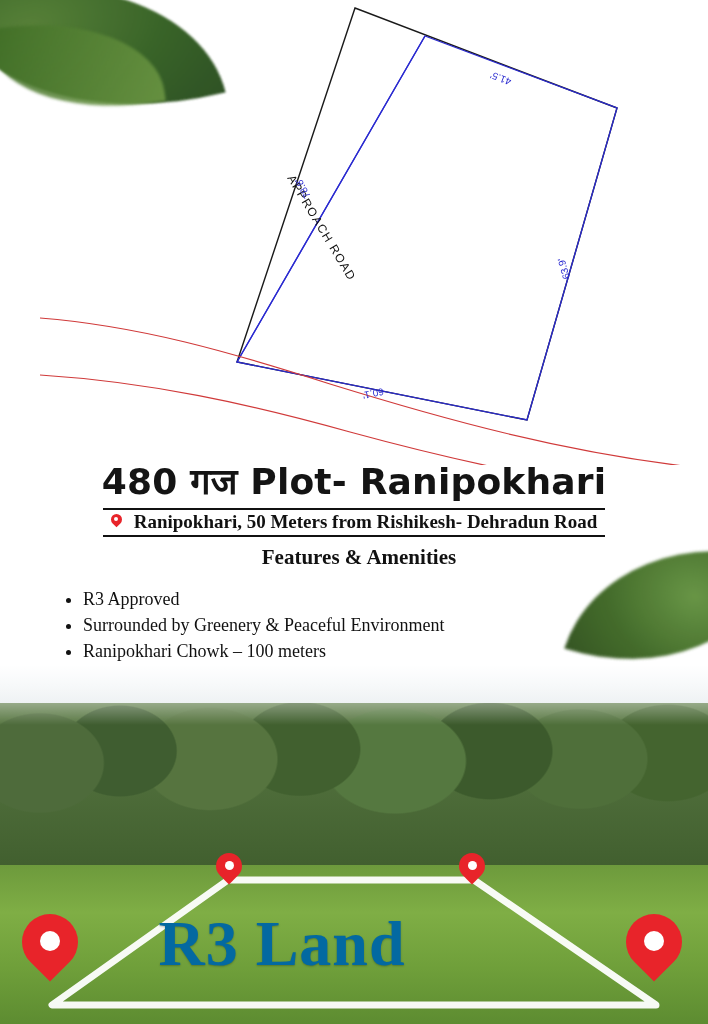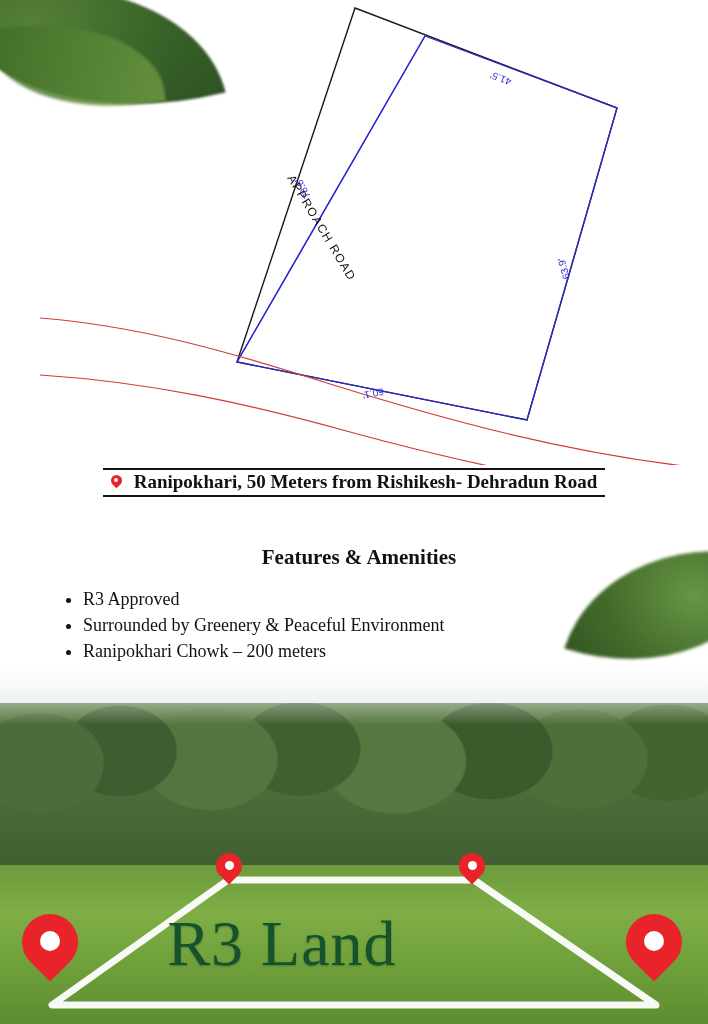--- a/index.html
+++ b/index.html
@@ -164,22 +164,22 @@
     position:absolute; left:0; top:0; width:708px; height:60px;
     background: linear-gradient(#ffffff, rgba(255,255,255,0));
   }
 
   .r3-text {
     position: absolute;
     left: 0; top: 242px; width: 564px;
     text-align: center;
     font-family: "Liberation Serif", serif;
     font-size: 64px;
-    font-weight: normal;
-    color: #14532d;
+    font-weight: bold;
+    color: #0369a1;
     letter-spacing: 1px;
     text-shadow: 0 1px 2px rgba(0,0,0,.25);
   }
 
   .pin {
     position: absolute;
     display: block;
   }
   .pin .head {
     position:absolute; left:0; top:0;
@@ -222,34 +222,35 @@
     <text x="383" y="388" transform="rotate(-191 383 388)" font-family="Liberation Sans, sans-serif" font-size="10" fill="#2a2ad0">60.1'</text>
   </svg>
 
   <div class="leaf leaf-tl"></div>
   <div class="leaf leaf-tl2"></div>
 </div>
 
 <div class="leaf leaf-r"></div>
 
 <div class="title-block">
+  <h1 class="main-title">480 गज Plot- Ranipokhari</h1>
   <div class="addr-wrap">
     <div class="addr-line">
       <span class="pin-small"></span>
       <span>Ranipokhari, 50 Meters from Rishikesh- Dehradun Road</span>
     </div>
   </div>
 </div>
 
 <div class="features">
   <h2>Features &amp; Amenities</h2>
   <ul>
     <li><span>R3 Approved</span></li>
     <li><span>Surrounded by Greenery &amp; Peaceful Environment</span></li>
-    <li><span>Ranipokhari Chowk – 200 meters</span></li>
+    <li><span>Ranipokhari Chowk – 100 meters</span></li>
     <li><span>Dehradun Airport – Just 4 KM</span></li>
     <li><span id="feature-rich"><span class="sep">Perfect For Hotel </span><span class="sep">| </span><span class="hl">Homestay</span><span class="sep"> | </span><span class="hl">Farmhouse</span><span class="sep"> | </span><span class="hl">Second Home</span><span class="sep"> | </span><span class="hl">Commercial Use</span></span></li>
   </ul>
 </div>
 
 <div class="photo">
   <div class="sky"></div>
   <div class="treeline"></div>
   <div class="grass"></div>
   <div class="photo-fade"></div>

